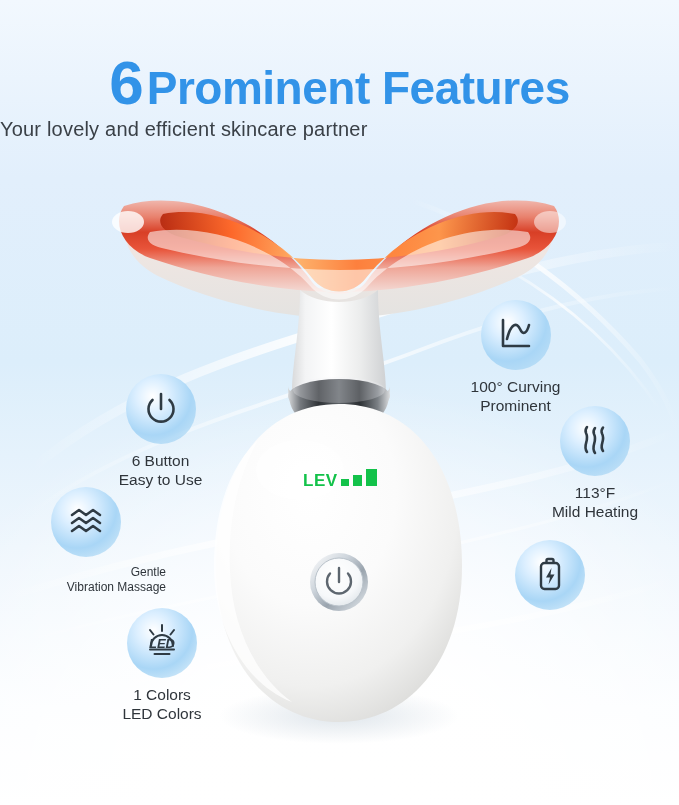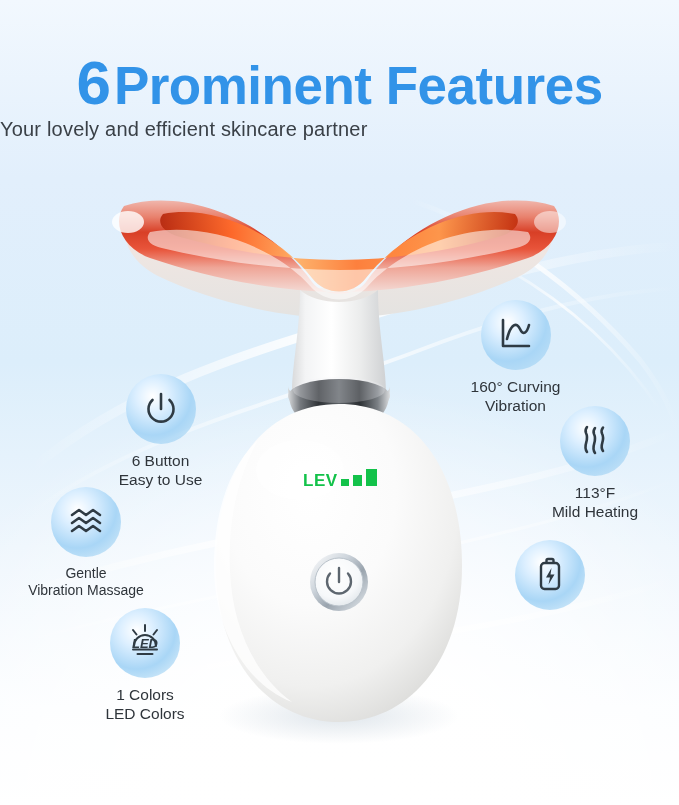--- a/index.html
+++ b/index.html
@@ -20,21 +20,21 @@
 
   
   .headline{
     position:absolute;left:0;right:0;top:52px;text-align:center;
     line-height:1;white-space:nowrap;
   }
   .headline .num{
     font-size:62px;font-weight:bold;color:#3293e8;letter-spacing:-1px;
   }
   .headline .words{
-    font-size:53px;font-weight:bold;color:#3293e8;letter-spacing:-0.5px;
+    font-size:46px;font-weight:bold;color:#3293e8;letter-spacing:-0.5px;
     margin-left:4px;
   }
   .subtitle{
     position:absolute;left:0;right:0;top:118px;text-align:left;
     font-size:20px;color:#3a4047;letter-spacing:0.2px;
   }
 
   
   .device{position:absolute;left:0;top:0;width:679px;height:805px;}
 
@@ -49,26 +49,26 @@
   }
   .badge svg{display:block;}
   .flabel{
     margin-top:8px;font-size:15.5px;color:#2f353b;line-height:1.22;
     white-space:nowrap;
   }
 
   
   .f-button   {left:93px; top:374px; width:135px;}
   .f-vibration{left:6px;  top:487px; width:160px;}
-  .f-led      {left:80px; top:608px; width:130px;}
+  .f-led      {left:97px; top:608px; width:130px;}
   .f-curving  {left:443px;top:300px; width:145px;}
   .f-heating  {left:525px;top:406px; width:140px;}
   .f-battery  {left:440px;top:540px; width:220px;}
 
-  .f-vibration .flabel,.f-battery .flabel{font-size:14px;}
+  .f-vibration .flabel,.f-battery .flabel{font-size:12px;text-align:right;}
 </style>
 </head>
 <body>
 
 <div class="stage">
 
   <svg class="swirls" width="679" height="805" viewBox="0 0 679 805">
     <defs>
       <linearGradient id="rib" x1="0" y1="0" x2="1" y2="0">
         <stop offset="0%" stop-color="#ffffff" stop-opacity="0"></stop>
@@ -267,22 +267,22 @@
   <div class="feature f-curving">
     <div class="badge">
       <svg width="44" height="44" viewBox="0 0 44 44">
         <g fill="none" stroke="#2f3b44" stroke-width="2.6" stroke-linecap="round" stroke-linejoin="round">
           <polyline points="9,7 9,33 35,33"></polyline>
           <path d="M13,26 C17,10 23,9 26,16 C29,23 33,20 35,12"></path>
         </g>
       </svg>
     </div>
     <div class="flabel">
-      <span>160° Curving</span><br>
-      <span>Vibration</span>
+      <span>100° Curving</span><br>
+      <span>Prominent</span>
     </div>
   </div>
 
   <div class="feature f-heating">
     <div class="badge">
       <svg width="44" height="44" viewBox="0 0 44 44">
         <g fill="none" stroke="#2f3b44" stroke-width="2.6" stroke-linecap="round">
           <path d="M14,33 C9,26 17,22 13,14 C12,11.5 12.5,10 14,8"></path>
           <path d="M22,34 C17,27 25,23 21,15 C20,12.5 20.5,11 22,9"></path>
           <path d="M30,32 C25.5,25.5 33,22 29,14.5 C28,12 28.5,10.5 30,8.5"></path>

